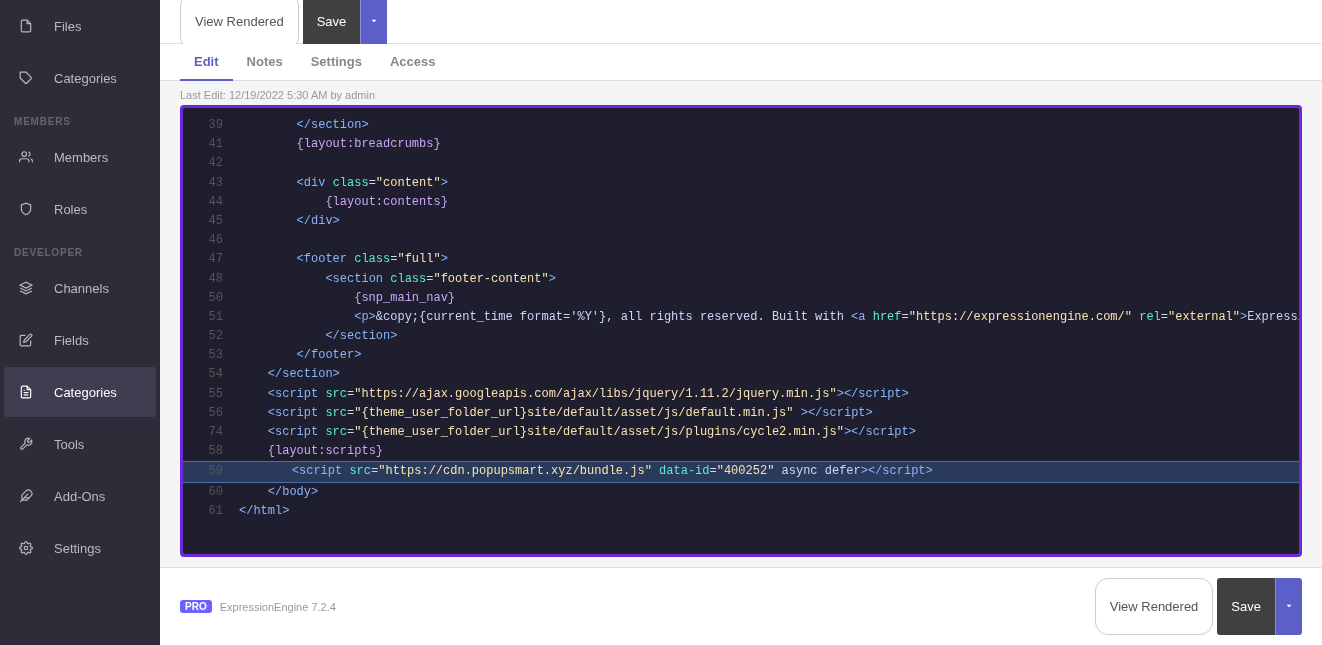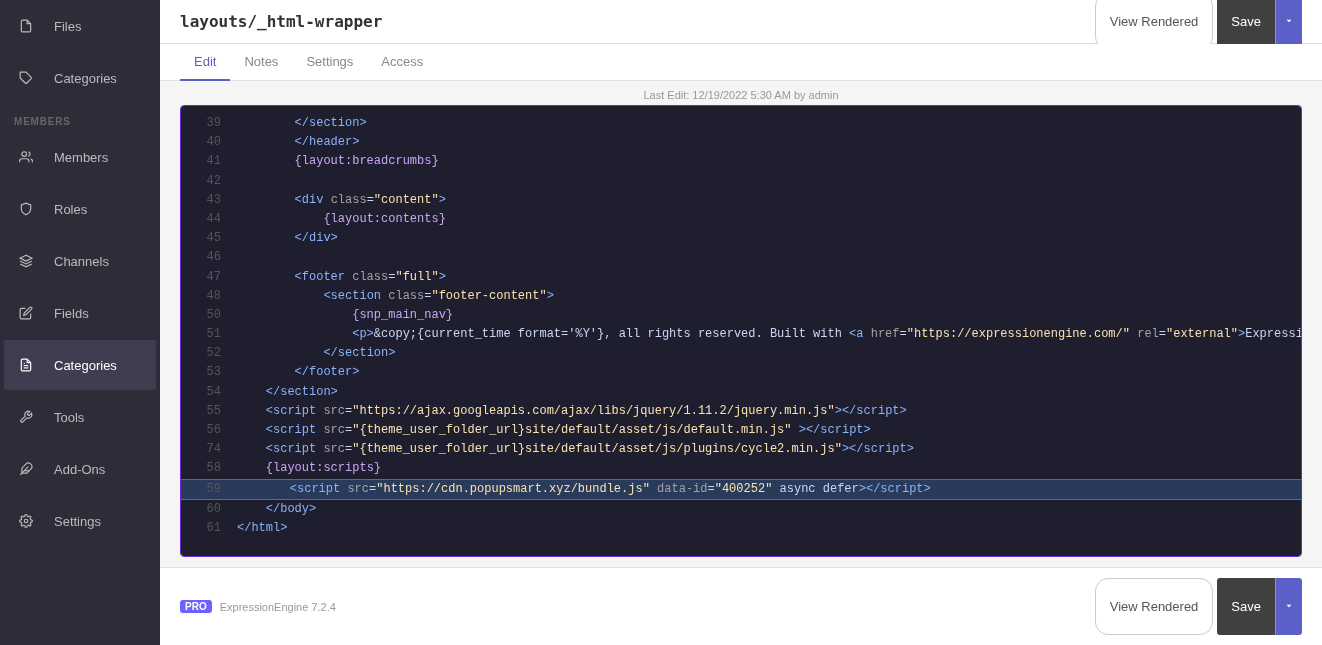--- a/index.html
+++ b/index.html
@@ -104,46 +104,46 @@
       border-bottom: 1px solid #e0e0e0;
       flex-shrink: 0;
     }
     .tab {
       padding: 10px 14px;
       font-size: 13px;
       color: #888;
       cursor: pointer;
       border-bottom: 2px solid transparent;
       margin-bottom: -1px;
+      font-weight: bold;
     }
     .tab.active { color: #5b5fc7; border-bottom-color: #5b5fc7; }
 
     
     .last-edit {
       font-size: 11px;
       color: #999;
       padding: 8px 20px 4px;
       background: #f5f5f5;
       flex-shrink: 0;
-      text-align: center;
     }
 
     
     .editor-wrapper {
       flex: 1;
       padding: 0 20px 10px;
       overflow: hidden;
       display: flex;
       flex-direction: column;
     }
     .editor {
       flex: 1;
       background: #1e1e2e;
       border-radius: 4px;
-      border: 1px solid #6d28d9;
+      border: 3px solid #6d28d9;
       overflow-y: auto;
       font-family: 'Courier New', Courier, monospace;
       font-size: 12px;
       line-height: 1.6;
       padding: 8px 0;
     }
     .code-line {
       display: flex;
       padding: 0 12px;
       min-height: 19px;
@@ -159,21 +159,21 @@
       min-width: 28px;
       text-align: right;
       margin-right: 16px;
       user-select: none;
       flex-shrink: 0;
     }
     .line-content { color: #cdd6f4; white-space: pre; text-align: right; }
 
     
     .tag { color: #89b4fa; }
-    .attr-name { color: #a3a3a3; }
+    .attr-name { color: #5eead4; }
     .comment { color: #6c7086; font-style: italic; }
     .tpl-tag { color: #cba6f7; }
     .str { color: #f9e2af; }
     .plain { color: #cdd6f4; }
 
     
     .page-footer {
       background: #fff;
       border-top: 1px solid #e0e0e0;
       padding: 10px 20px;
@@ -236,20 +236,21 @@
   </div>
   <div class="sidebar-item">
     <span class="icon">
       <svg width="14" height="14" viewBox="0 0 24 24" fill="none" stroke="currentColor" stroke-width="2">
           <path d="M12 22s8-4 8-10V5l-8-3-8 3v7c0 6 8 10 8 10z"></path>
         </svg>
     </span>
     <span>Roles</span>
   </div>
 
+  <div class="sidebar-section-label">Developer</div>
   <div class="sidebar-item">
     <span class="icon">
       <svg width="14" height="14" viewBox="0 0 24 24" fill="none" stroke="currentColor" stroke-width="2">
           <polygon points="12,2 2,7 12,12 22,7"></polygon>
           <polyline points="2,17 12,22 22,17"></polyline>
           <polyline points="2,12 12,17 22,12"></polyline>
         </svg>
     </span>
     <span>Channels</span>
   </div>
@@ -298,21 +299,20 @@
           <circle cx="12" cy="12" r="3"></circle>
           <path d="M19.4 15a1.65 1.65 0 00.33 1.82l.06.06a2 2 0 010 2.83 2 2 0 01-2.83 0l-.06-.06a1.65 1.65 0 00-1.82-.33 1.65 1.65 0 00-1 1.51V21a2 2 0 01-2 2 2 2 0 01-2-2v-.09A1.65 1.65 0 009 19.4a1.65 1.65 0 00-1.82.33l-.06.06a2 2 0 01-2.83-2.83l.06-.06A1.65 1.65 0 004.68 15a1.65 1.65 0 00-1.51-1H3a2 2 0 01-2-2 2 2 0 012-2h.09A1.65 1.65 0 004.6 9a1.65 1.65 0 00-.33-1.82l-.06-.06a2 2 0 012.83-2.83l.06.06A1.65 1.65 0 009 4.68a1.65 1.65 0 001-1.51V3a2 2 0 012-2 2 2 0 012 2v.09a1.65 1.65 0 001 1.51 1.65 1.65 0 001.82-.33l.06-.06a2 2 0 012.83 2.83l-.06.06A1.65 1.65 0 0019.4 9a1.65 1.65 0 001.51 1H21a2 2 0 012 2 2 2 0 01-2 2h-.09a1.65 1.65 0 00-1.51 1z"></path>
         </svg>
     </span>
     <span>Settings</span>
   </div>
 </div>
 
 <div class="main">
   <div class="page-header">
-    <span class="page-title">layouts/_html-wrapper</span>
     <div class="header-actions">
       <button class="btn-view-rendered">View Rendered</button>
       <div class="btn-save-group">
         <button class="btn-save">Save</button>
         <button class="btn-save-dropdown">
           <svg width="10" height="10" viewBox="0 0 24 24" fill="white">
               <polyline points="6,9 12,15 18,9"></polyline>
             </svg>
         </button>
       </div>
@@ -326,24 +326,20 @@
     <div class="tab">Access</div>
   </div>
 
   <div class="last-edit">Last Edit: 12/19/2022 5:30 AM by admin</div>
 
   <div class="editor-wrapper">
     <div class="editor">
     <div class="code-line">
           <span class="line-num">39</span>
           <span class="line-content"><span class="plain">        </span><span class="tag">&lt;/section&gt;</span></span>
-        </div>
-        <div class="code-line">
-          <span class="line-num">40</span>
-          <span class="line-content"><span class="plain">        </span><span class="tag">&lt;/header&gt;</span></span>
         </div>
         <div class="code-line">
           <span class="line-num">41</span>
           <span class="line-content"><span class="plain">        </span><span class="tpl-tag">{layout:breadcrumbs}</span></span>
         </div>
         <div class="code-line">
           <span class="line-num">42</span>
           <span class="line-content"></span>
         </div>
         <div class="code-line">

